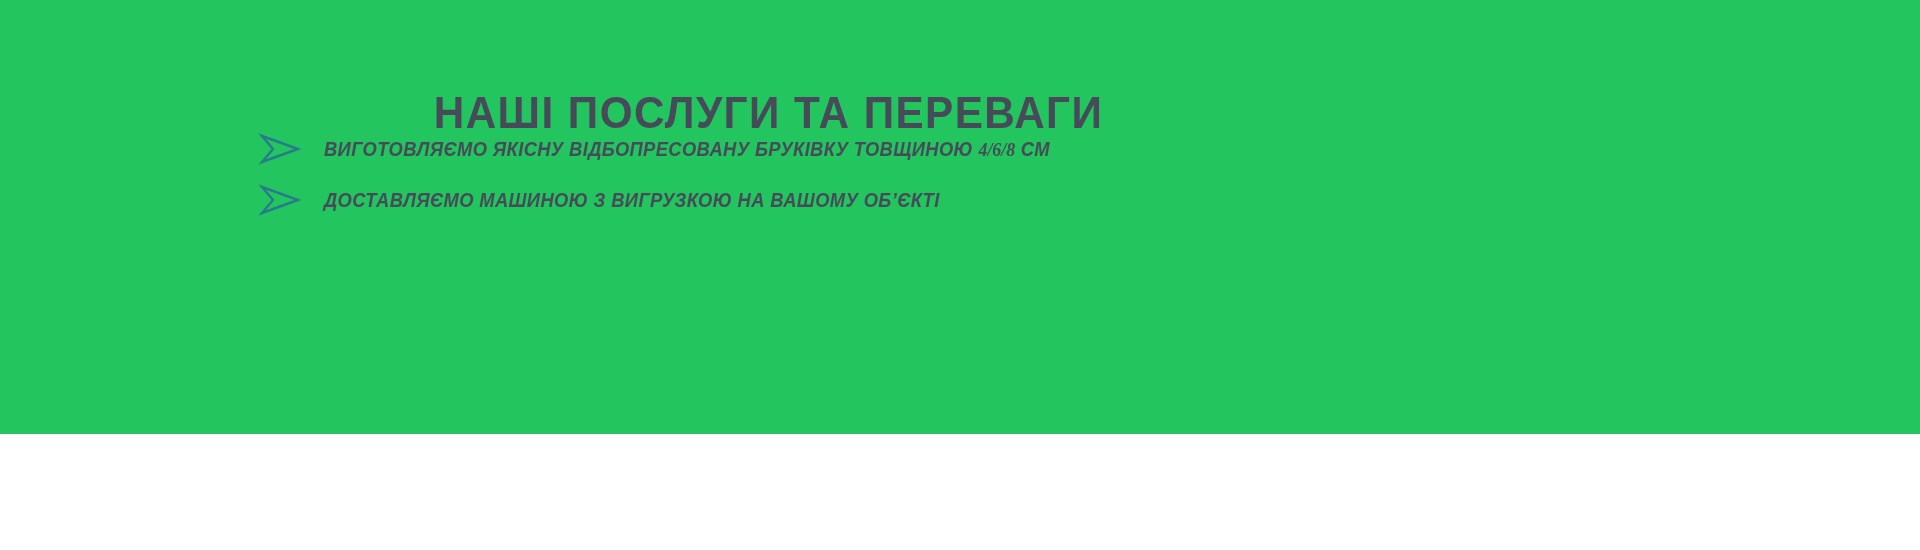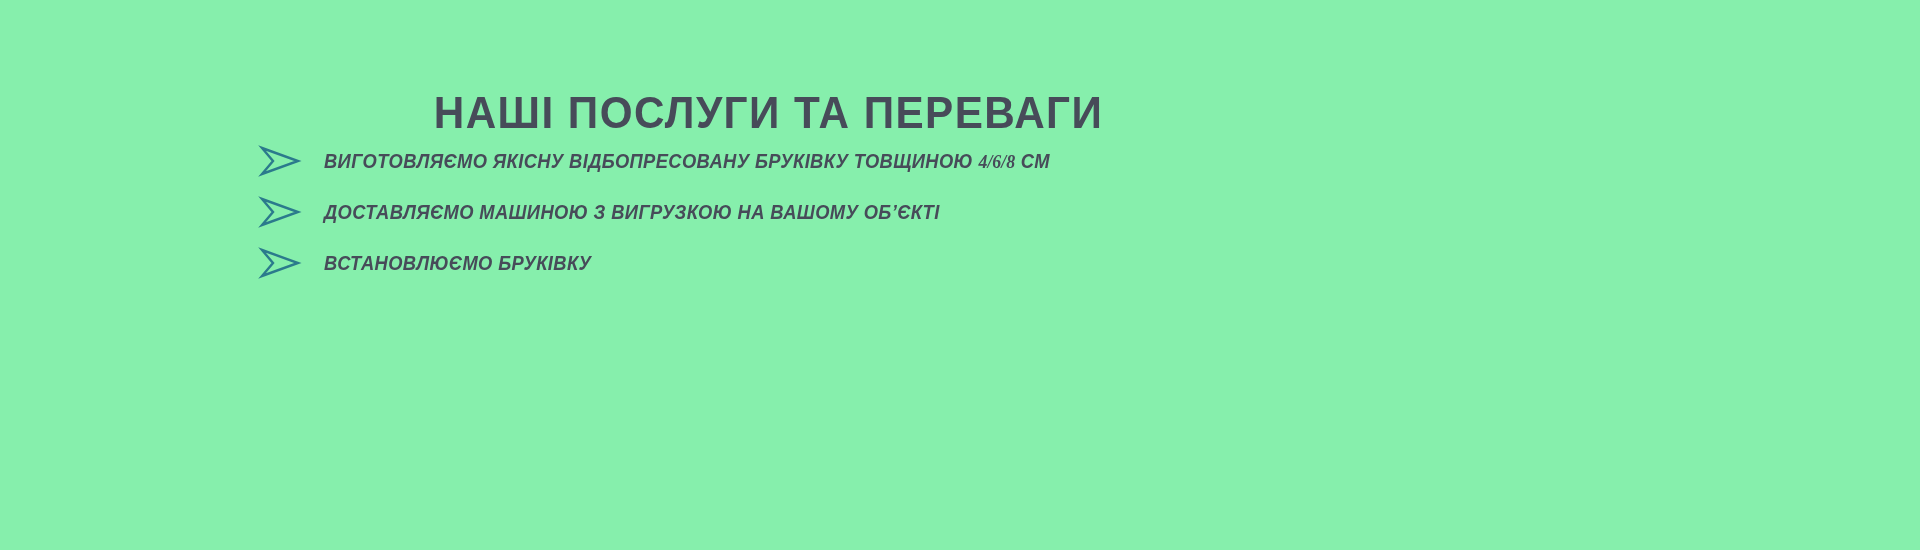--- a/index.html
+++ b/index.html
@@ -11,22 +11,22 @@
     width: 1920px;
     height: 550px;
     background: #ffffff;
     font-family: "Liberation Sans", "DejaVu Sans", sans-serif;
     overflow: hidden;
   }
 
   .page {
     position: relative;
     width: 1920px;
-    height: 550px;
-    background: #86efac;
+    height: 434px;
+    background: #22c55e;
   }
 
   
   .section-title {
     position: absolute;
     left: 0;
     top: 52px;
     width: 1537px;
     text-align: center;
     font-family: "Liberation Sans", "DejaVu Sans", sans-serif;
@@ -49,21 +49,21 @@
     list-style: none;
     margin: 0;
     padding: 0;
   }
 
   .benefit-item {
     position: relative;
     display: flex;
     align-items: center;
     min-height: 34px;
-    margin: 16px 0 17px 0;
+    margin: 4px 0 17px 0;
   }
 
   .benefit-item:last-child {
     margin-bottom: 0;
   }
 
   .arrow-icon {
     flex: 0 0 auto;
     width: 44px;
     height: 34px;
@@ -121,23 +121,15 @@
         <span class="benefit-text"><span>ВИГОТОВЛЯЄМО ЯКІСНУ ВІДБОПРЕСОВАНУ БРУКІВКУ ТОВЩИНОЮ </span><span class="lightface">4/6/8</span><span> СМ</span></span>
       </li>
       <li class="benefit-item">
         <span class="arrow-icon">
           <svg viewBox="0 0 44 34" xmlns="http://www.w3.org/2000/svg">
             <path d="M4 4 L40 17 L4 30 L15 17 Z" fill="none" stroke="#2b7a8c" stroke-width="2.4" stroke-linejoin="miter" stroke-linecap="butt"></path>
           </svg>
         </span>
         <span class="benefit-text"><span>ДОСТАВЛЯЄМО МАШИНОЮ З ВИГРУЗКОЮ НА ВАШОМУ ОБ’ЄКТІ</span></span>
       </li>
-      <li class="benefit-item">
-        <span class="arrow-icon">
-          <svg viewBox="0 0 44 34" xmlns="http://www.w3.org/2000/svg">
-            <path d="M4 4 L40 17 L4 30 L15 17 Z" fill="none" stroke="#2b7a8c" stroke-width="2.4" stroke-linejoin="miter" stroke-linecap="butt"></path>
-          </svg>
-        </span>
-        <span class="benefit-text"><span>ВСТАНОВЛЮЄМО БРУКІВКУ</span></span>
-      </li>
     </ul>
 
 </div>
 
 </body></html>

